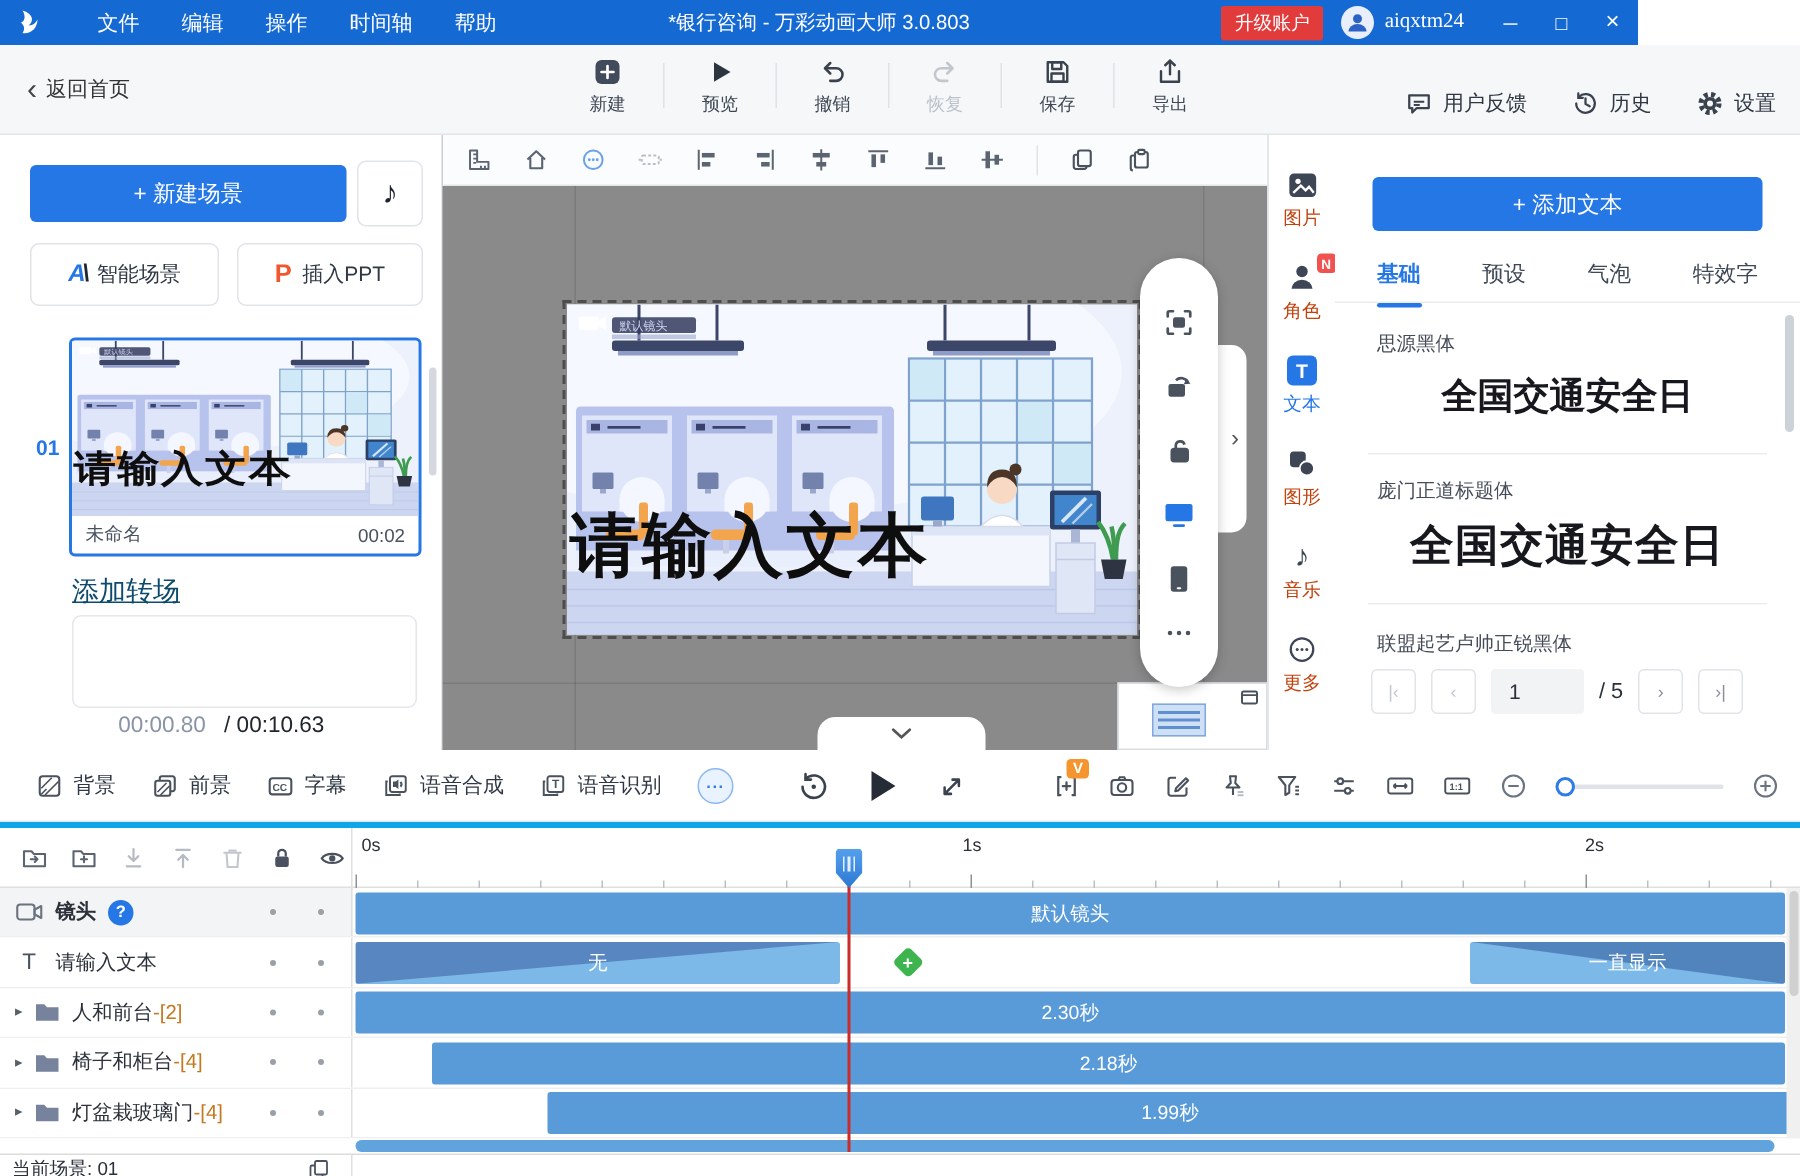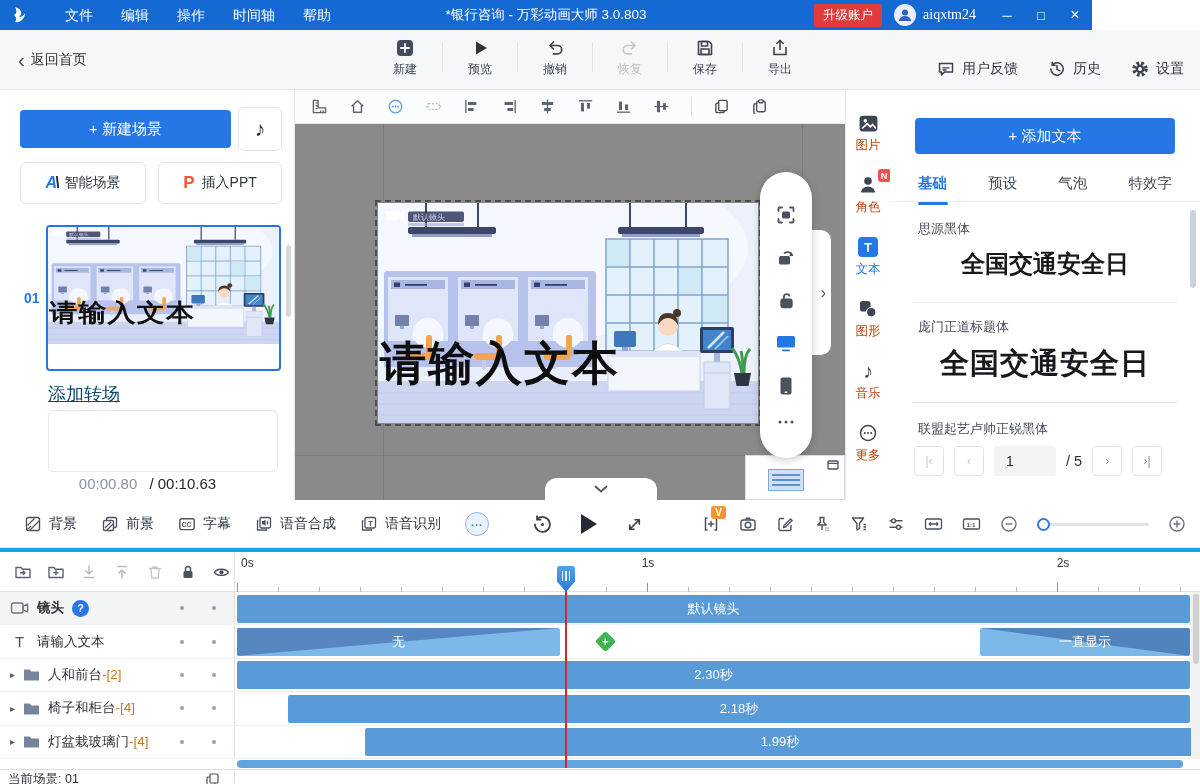--- a/index.html
+++ b/index.html
@@ -362,20 +362,24 @@
   <text x="2" y="176" font-size="46" font-weight="600" fill="#0e0e0e" letter-spacing="2" font-family="Liberation Sans, DejaVu Sans, sans-serif">请输入文本</text>
   <g>
     <rect x="8" y="8" width="13" height="9" rx="1.5" fill="#fff"></rect>
               <polygon points="21,10.5 26,8 26,17 21,14.5" fill="#fff"></polygon>
     <rect x="30" y="8.5" width="56" height="10.5" rx="2" fill="#323a5e" opacity="0.85"></rect>
     <text x="35" y="16.8" font-size="8" fill="#ccd3ee" font-family="Liberation Sans, DejaVu Sans, sans-serif">默认镜头</text>
     <rect x="30" y="20" width="56" height="3" fill="#9aa6d0" opacity="0.6"></rect>
   </g>
   </svg>
         </div>
+      <div class="scene-cap">
+        <span>未命名</span>
+        <span>00:02</span>
+      </div>
     </div>
     <div class="addtrans">添加转场</div>
     <div class="transbox"></div>
     <div class="timerow">
       <span class="cur">00:00.80</span>
       <span class="tot">/ 00:10.63</span>
     </div>
     <div class="lp-scroll"></div>
   </div>
 

